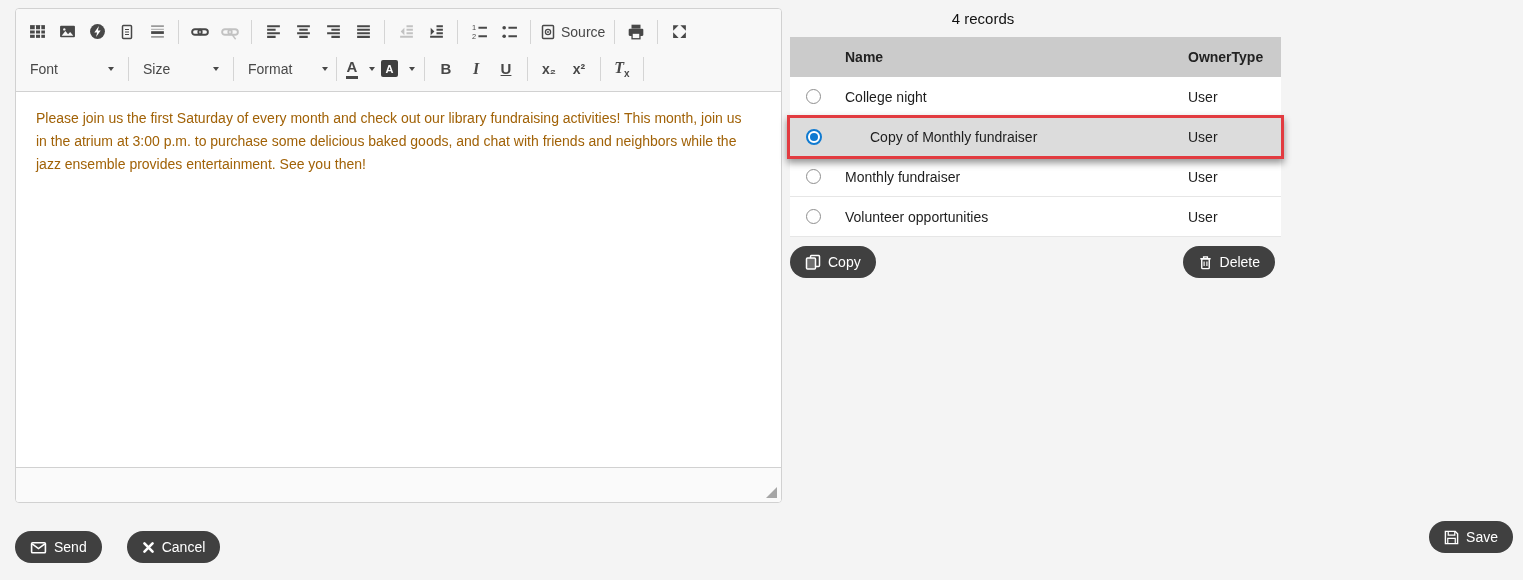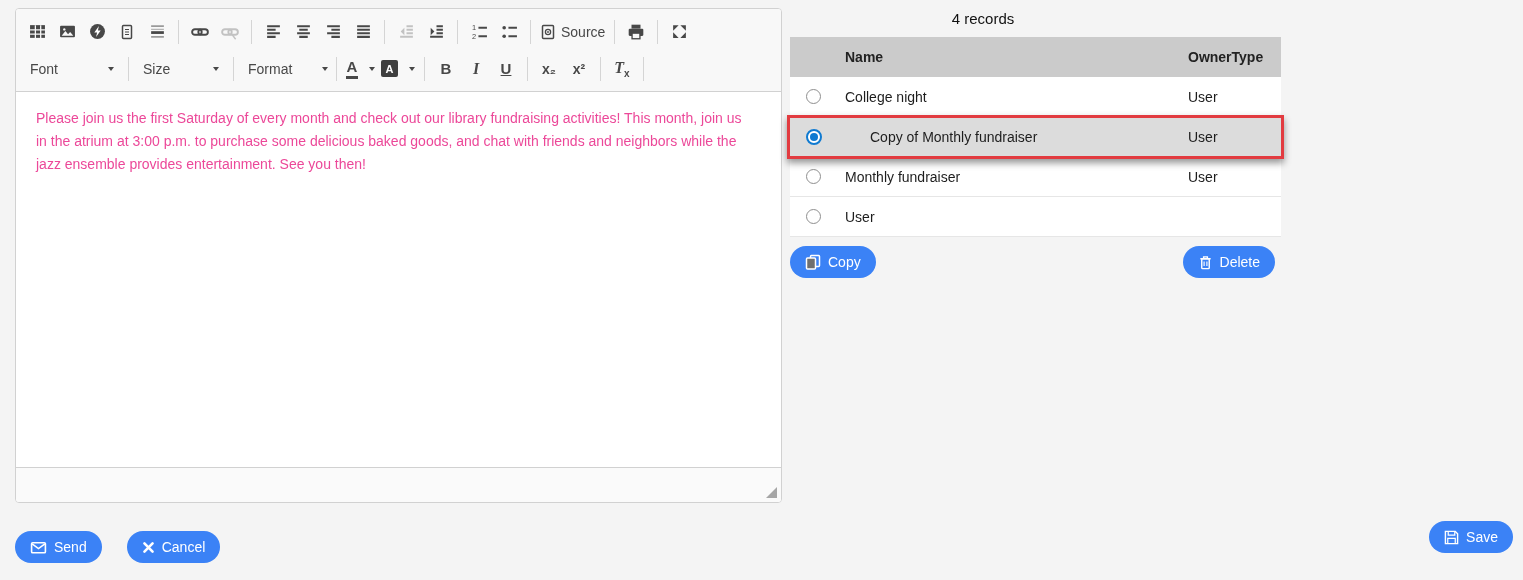--- a/index.html
+++ b/index.html
@@ -37,21 +37,21 @@
   .tc-bar { width:12px; height:3px; background:#484848; }
   .bg-box { width:17px; height:17px; background:#3f3f3f; border-radius:2px; color:#fff; font-size:11px; font-weight:bold; display:flex; align-items:center; justify-content:center; }
   .b-btn { font-weight:bold; font-size:15px; }
   .i-btn { font-style:italic; font-family:"Liberation Serif", serif; font-size:16px; font-weight:bold; }
   .u-btn { text-decoration:underline; font-weight:bold; font-size:15px; }
   .subsup { font-size:14px; font-weight:bold; }
   .rf-main { font-style:italic; font-family:"Liberation Serif", serif; font-size:16px; font-weight:bold; }
   .rf-sub { font-size:10px; font-weight:bold; vertical-align:-4px; }
   .content {
     flex:1; padding:15px 25px 0 20px; font-size:14px; line-height:23px;
-    color:#ec4899; outline:none; overflow:hidden;
+    color:#a16207; outline:none; overflow:hidden;
   }
   .efooter {
     height:35px; border-top:1px solid #d1d1d1; background:#fafafa;
     position:relative; border-radius:0 0 3px 3px;
   }
   .resize-grip {
     position:absolute; right:4px; bottom:4px; width:0; height:0;
     border-style:solid; border-width:0 0 11px 11px;
     border-color:transparent transparent #a6a6a6 transparent; cursor:se-resize;
   }
@@ -78,21 +78,21 @@
     display:none; position:absolute; left:-3px; right:-3px; top:-2px; bottom:-3px;
     border:3px solid #e23b40; box-shadow:0 4px 7px rgba(0,0,0,.42);
     pointer-events:none; z-index:3;
   }
   .row.annotated .annotation-box { display:block; }
   .panel-actions { position:absolute; left:790px; top:246px; width:491px; display:flex; justify-content:space-between; padding-right:6px; }
 
   
   .pill {
     display:inline-flex; align-items:center; gap:7px; height:32px; padding:0 15px;
-    background:#3b82f6; color:#fff; border:none; border-radius:16px;
+    background:#404040; color:#fff; border:none; border-radius:16px;
     font-size:14px; font-family:"Liberation Sans", sans-serif; cursor:pointer;
   }
   .pill svg { flex:none; }
   .bottom-left { position:absolute; left:15px; top:531px; display:flex; gap:25px; }
   .save-wrap { position:absolute; right:10px; top:521px; }
 
   svg { display:block; }
 </style>
 </head>
 <body>
@@ -304,20 +304,21 @@
         <span class="radio"></span>
       </div>
     <div class="cell-name">Monthly fundraiser</div>
     <div class="cell-owner">User</div>
 
   </div>
   <div class="row">
     <div class="cell-radio">
         <span class="radio"></span>
       </div>
+    <div class="cell-name">Volunteer opportunities</div>
     <div class="cell-owner">User</div>
 
   </div>
 </div>
 
 <div class="panel-actions">
   <button class="pill">
     <svg width="16" height="16" viewBox="0 0 16 16" fill="none" stroke="#fff" stroke-width="1.5">
         <rect x="5.5" y="1.5" width="9" height="11" rx="1"></rect>
         <rect x="1.5" y="4" width="9" height="11" rx="1" fill="#6f6f6f"></rect>

